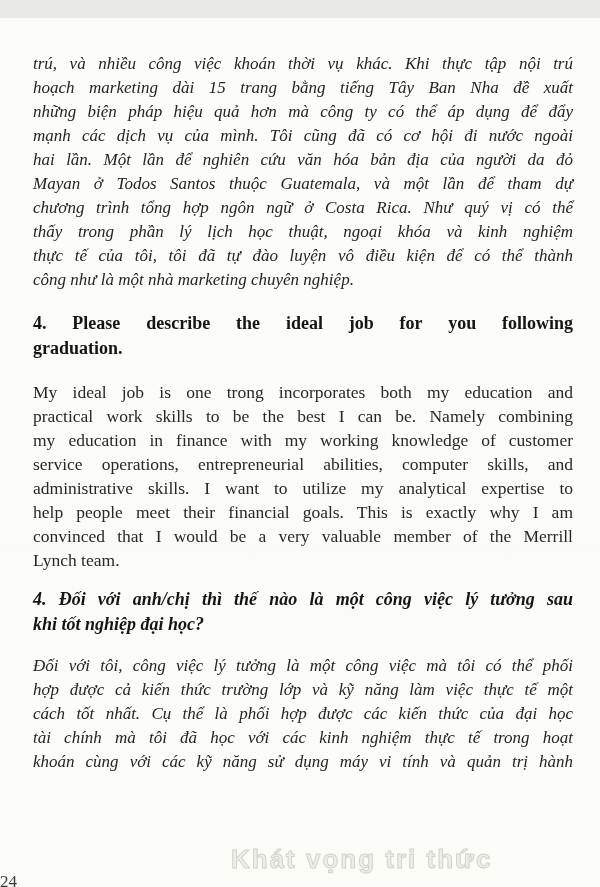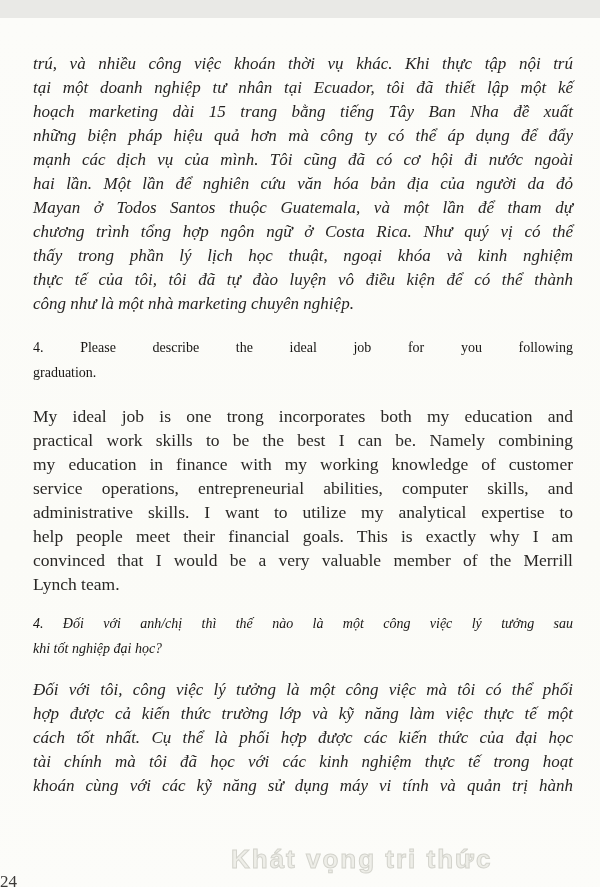--- a/index.html
+++ b/index.html
@@ -28,22 +28,22 @@
     font-style:italic;
     font-size:17px;
     line-height:24px;
   }
   .para-en .ln {
     font-size:17.5px;
     line-height:24px;
     color:#2a2826;
   }
   .hd .ln {
-    font-weight:normal;
-    font-size:14px;
+    font-weight:bold;
+    font-size:18px;
     line-height:25px;
     color:#171513;
   }
   .hd-vi .ln { font-style:italic; }
   .h-en { margin-top:19px; }
   .p2 { margin-top:19px; }
   .h-vi { margin-top:15px; }
   .p3 { margin-top:17px; }
   .watermark { position:absolute; left:0; top:0; width:600px; height:887px; pointer-events:none; }
   .wm-title {
@@ -78,21 +78,20 @@
   }
 </style>
 </head>
 <body>
 
 <div class="page">
   <div class="content">
 
     <div class="para-vi p1">
       <div class="ln">trú, và nhiều công việc khoán thời vụ khác. Khi thực tập nội trú</div>
-      <div class="ln">tại một doanh nghiệp tư nhân tại Ecuador, tôi đã thiết lập một kế</div>
       <div class="ln">hoạch marketing dài 15 trang bằng tiếng Tây Ban Nha đề xuất</div>
       <div class="ln">những biện pháp hiệu quả hơn mà công ty có thể áp dụng để đẩy</div>
       <div class="ln">mạnh các dịch vụ của mình. Tôi cũng đã có cơ hội đi nước ngoài</div>
       <div class="ln">hai lần. Một lần để nghiên cứu văn hóa bản địa của người da đỏ</div>
       <div class="ln">Mayan ở Todos Santos thuộc Guatemala, và một lần để tham dự</div>
       <div class="ln">chương trình tổng hợp ngôn ngữ ở Costa Rica. Như quý vị có thể</div>
       <div class="ln">thấy trong phần lý lịch học thuật, ngoại khóa và kinh nghiệm</div>
       <div class="ln">thực tế của tôi, tôi đã tự đào luyện vô điều kiện để có thể thành</div>
       <div class="ln end">công như là một nhà marketing chuyên nghiệp.</div>
     </div>

